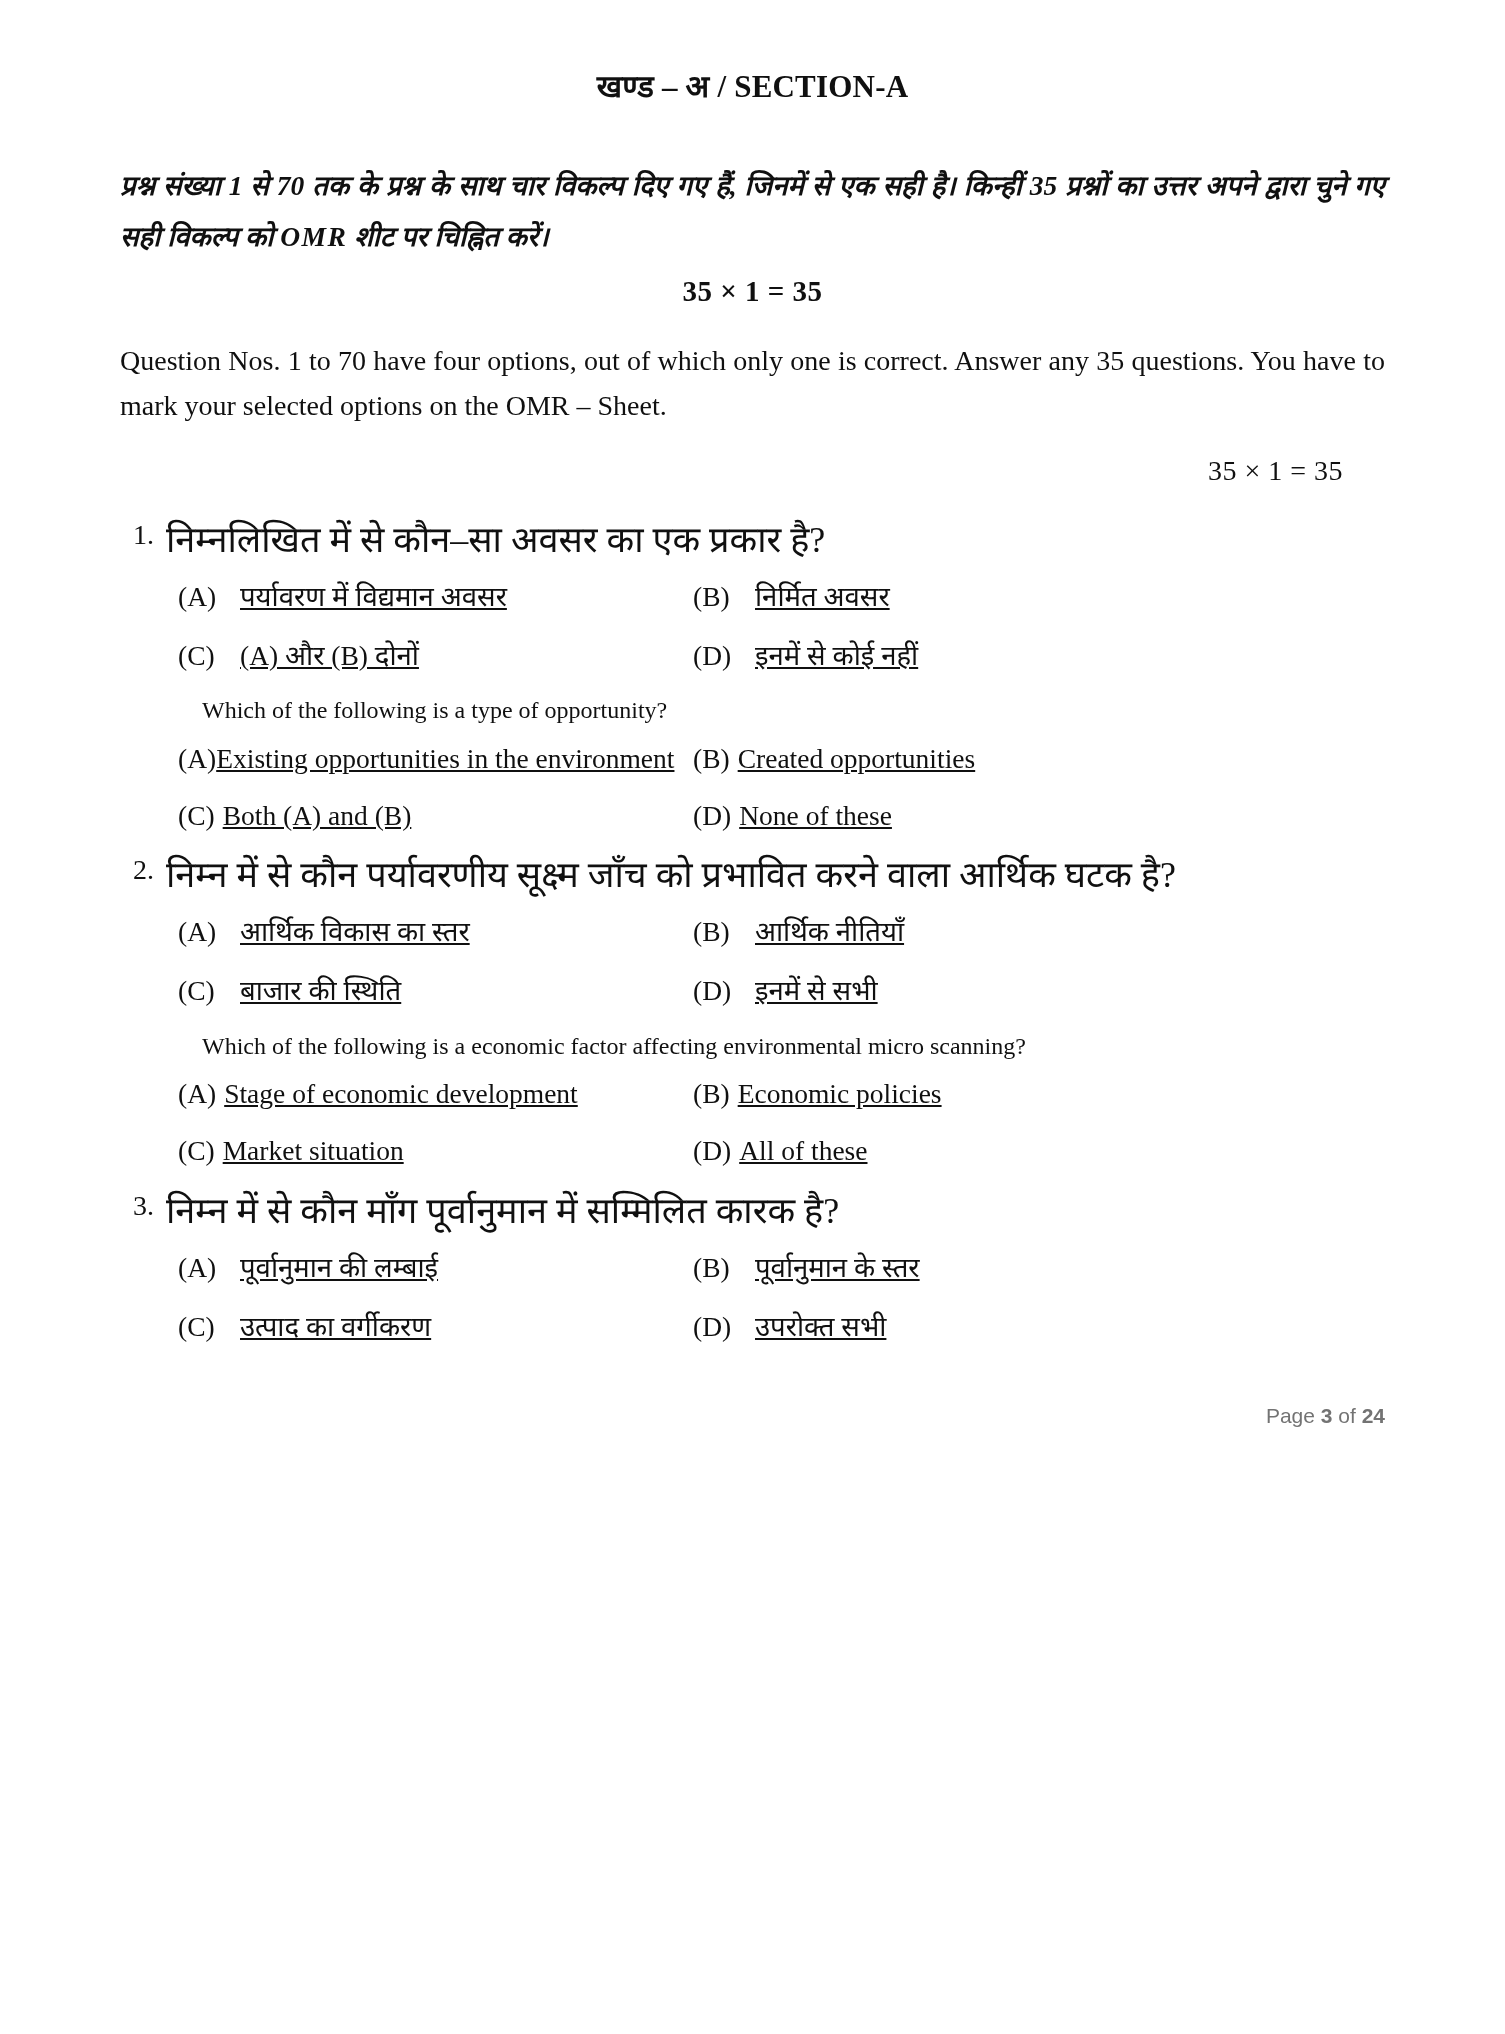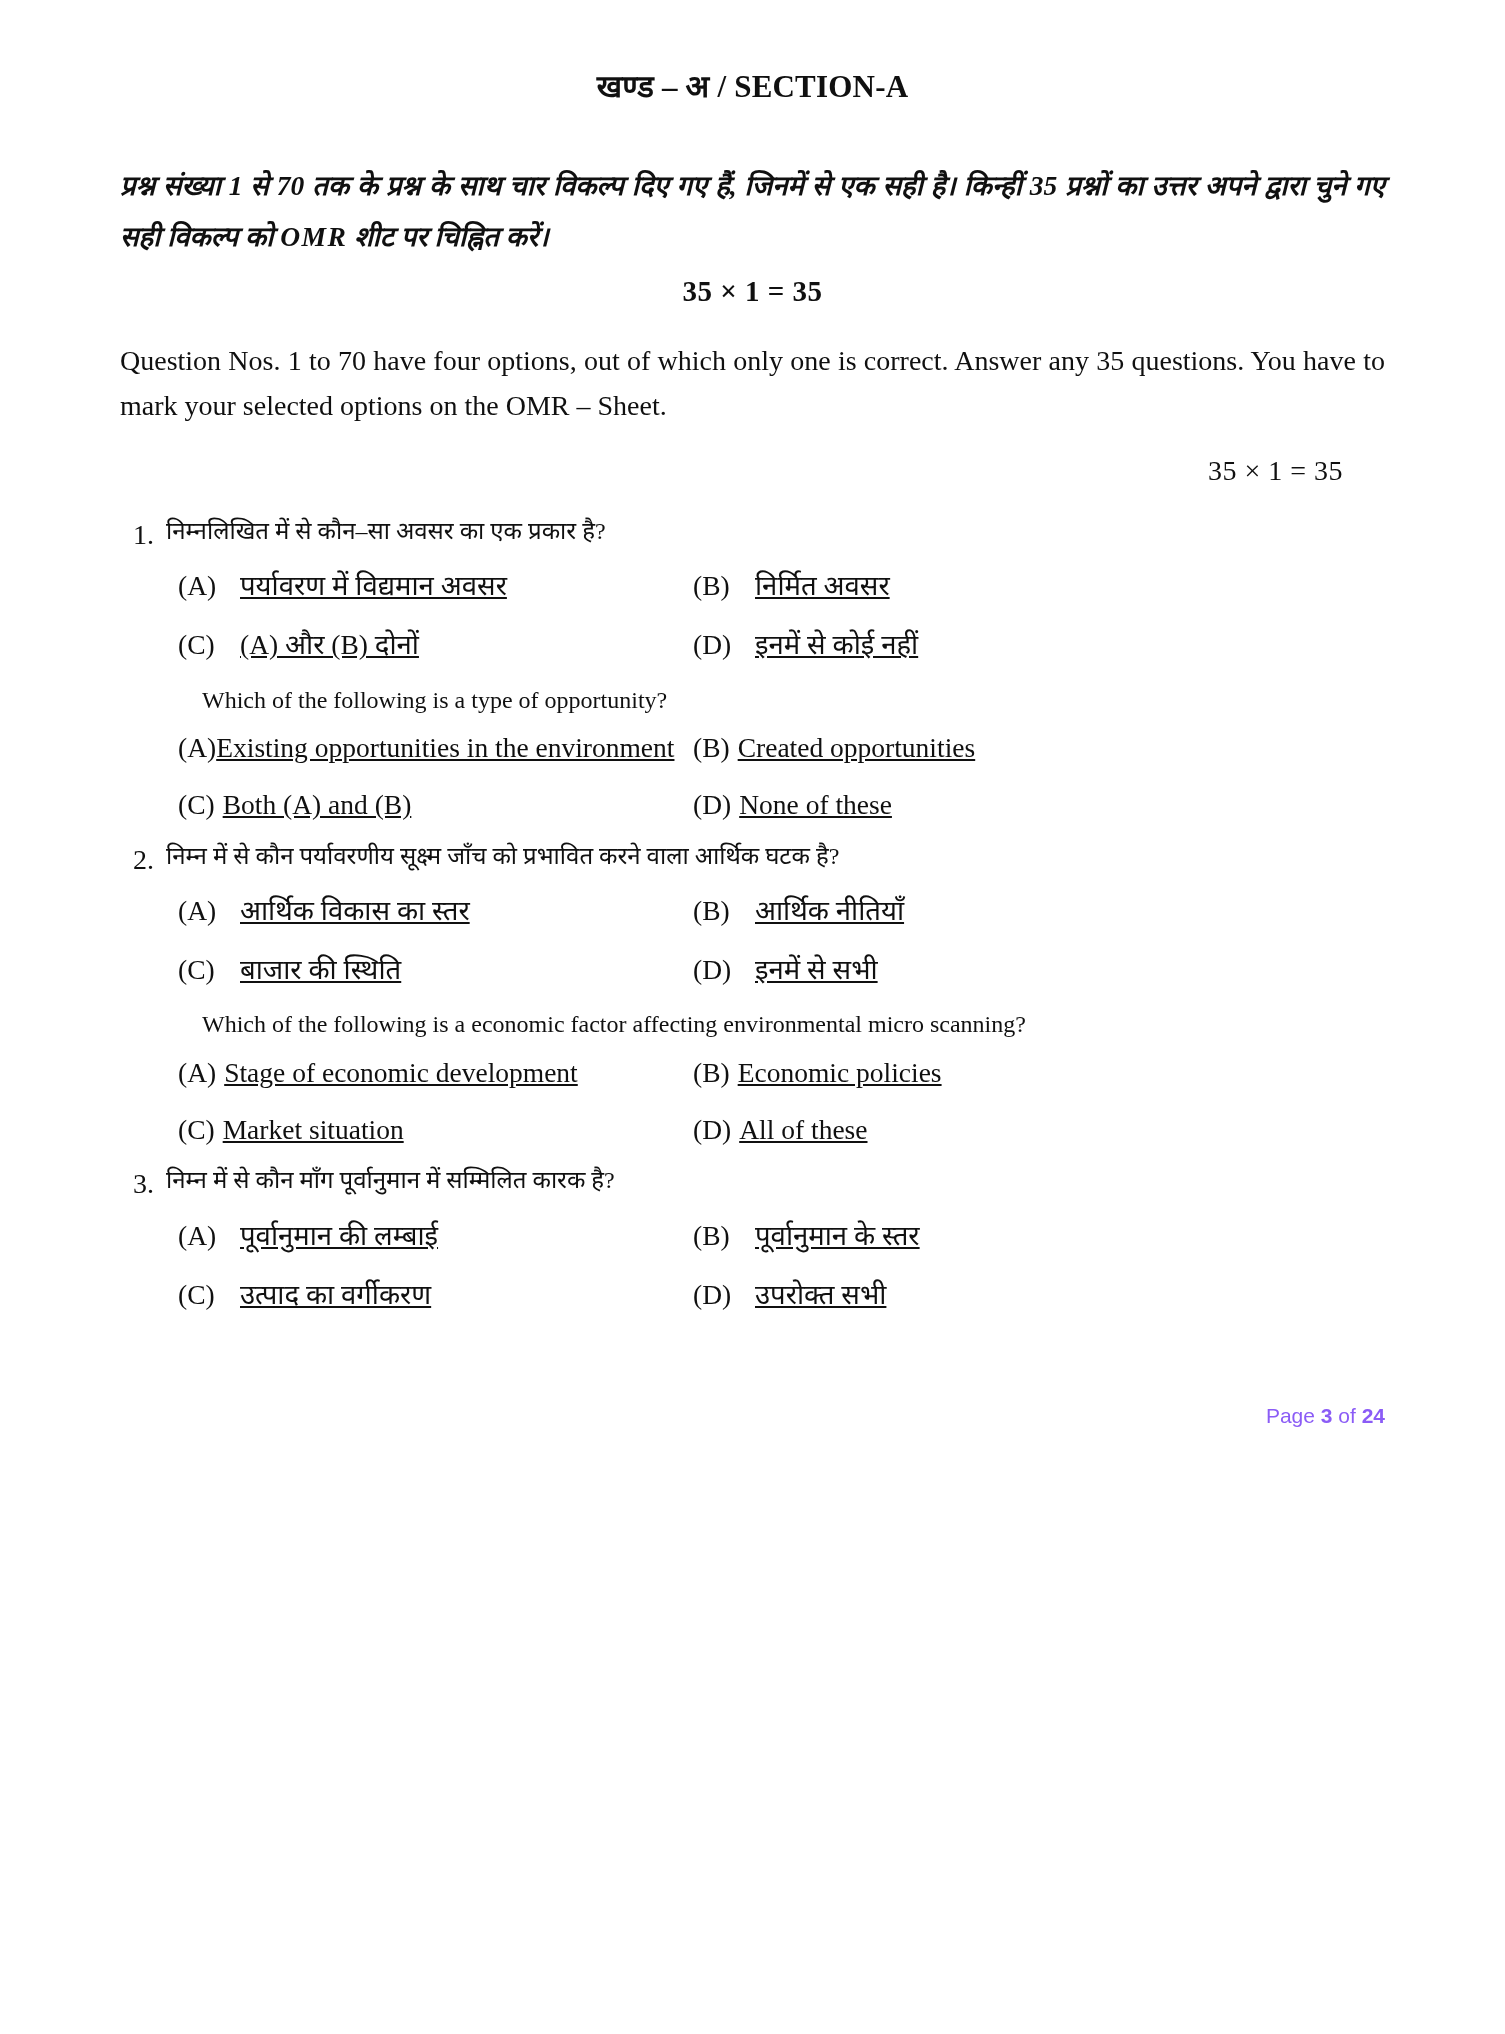--- a/index.html
+++ b/index.html
@@ -88,21 +88,21 @@
   }
   .q-num {
     width: 46px;
     flex: 0 0 46px;
     text-align: right;
     padding-right: 12px;
     box-sizing: border-box;
   }
   .q-text-hi {
     flex: 1 1 auto;
-    font-size: 24px;
+    font-size: 36px;
     line-height: 1.5;
   }
   .q-text-en {
     font-size: 24px;
     line-height: 1.6;
     margin-left: 82px;
     margin-top: 6px;
   }
 
   .opt-grid {
@@ -137,21 +137,21 @@
   }
   .opt-grid.en .opt { padding: 8px 0; }
 
   
   .footer {
     position: absolute;
     right: 120px;
     bottom: 42px;
     font-family: "Liberation Sans", "DejaVu Sans", sans-serif;
     font-size: 21px;
-    color: #8b5cf6;
+    color: #737373;
   }
   .footer b { font-weight: bold; }
 </style>
 </head>
 <body>
 
 <div class="page">
 
   <div class="section-heading">खण्ड – अ / SECTION-A</div>
 

